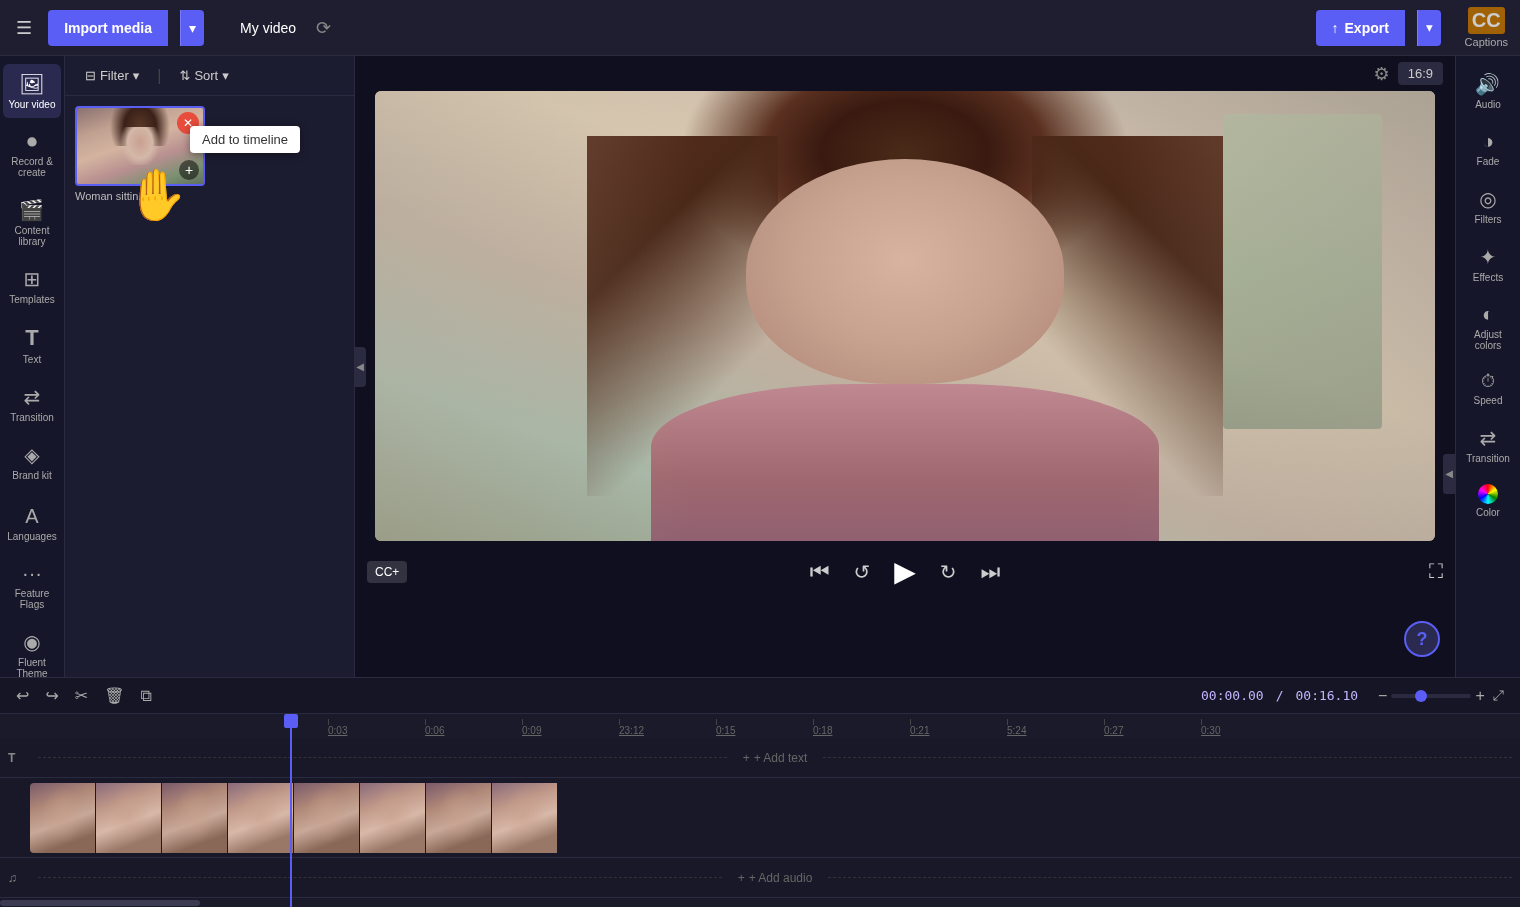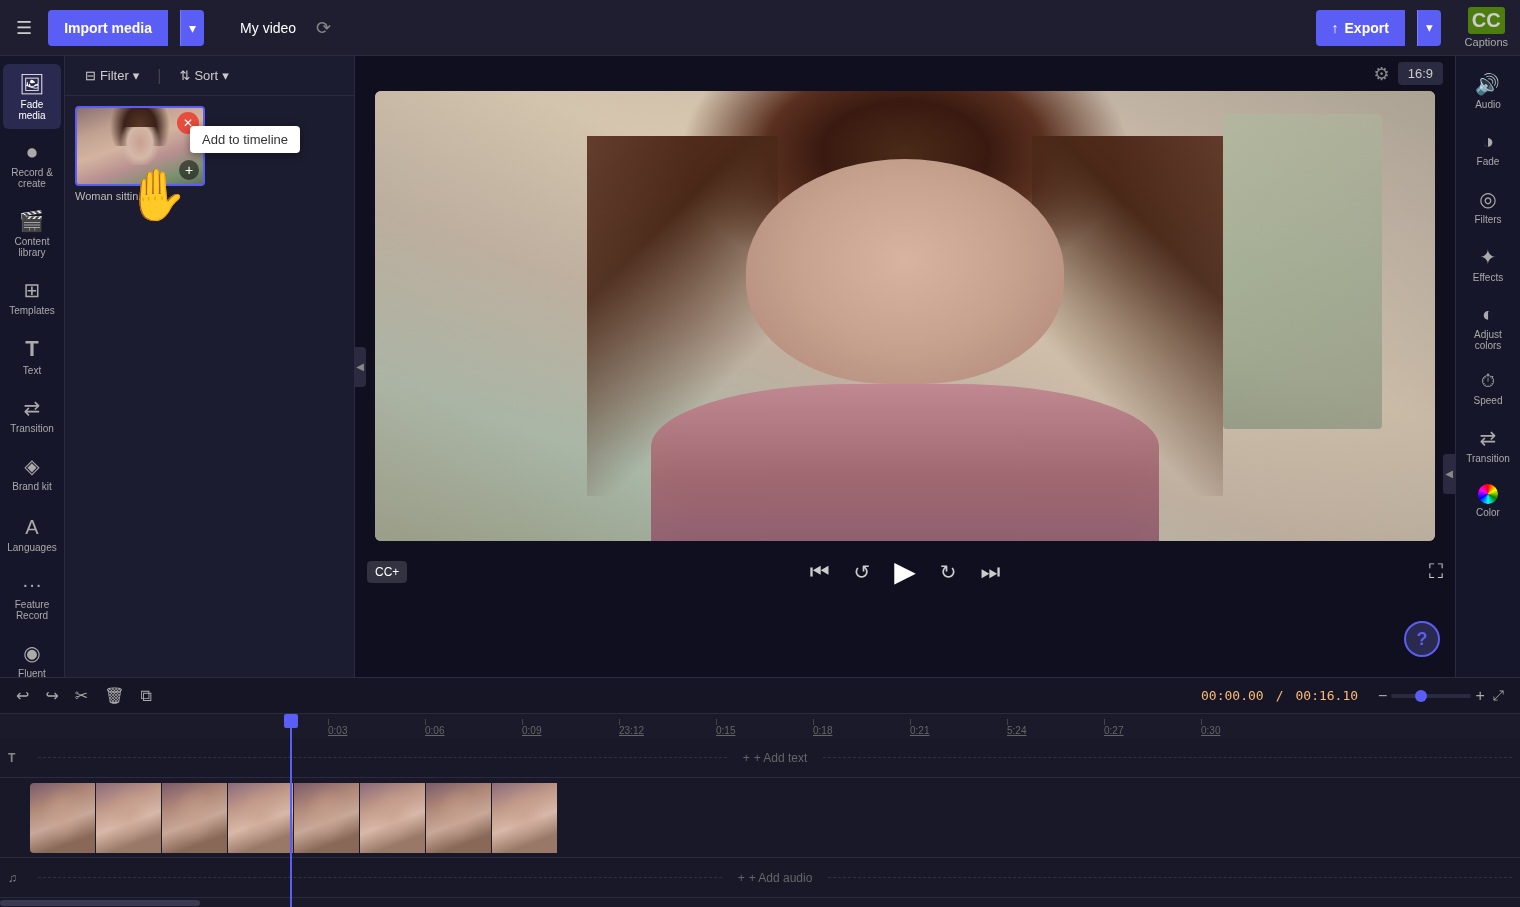--- a/index.html
+++ b/index.html
@@ -381,21 +381,21 @@
     .tl-btn {
       background: none;
       border: none;
       color: #aaa;
       font-size: 16px;
       cursor: pointer;
       padding: 2px 4px;
     }
     .tl-spacer { flex: 1; }
     .time-display {
-      color: #fdba74;
+      color: #c4b5fd;
       font-size: 13px;
       font-family: monospace;
     }
     .zoom-controls {
       display: flex;
       align-items: center;
       gap: 4px;
     }
     .zoom-btn {
       background: none;
@@ -631,31 +631,31 @@
     <span class="tab-item active">My video</span>
     <span class="tab-sync">⟳</span>
   </div>
   <div class="topbar-spacer"></div>
   <button class="export-btn">
     <span>↑</span>
     <span>Export</span>
   </button>
   <button class="export-dropdown">▾</button>
   <div class="captions-btn">
-    <span class="icon" style="font-size:20px;font-weight:bold;background:#4d7c0f;padding:2px 4px;border-radius:3px;color:#ccc">CC</span>
+    <span class="icon" style="font-size:20px;font-weight:bold;background:#a16207;padding:2px 4px;border-radius:3px;color:#ccc">CC</span>
     <span>Captions</span>
   </div>
 </div>
 
 <div class="main-area">
 
   <div class="left-nav">
     <div class="nav-item active">
       <span class="nav-icon">🖼</span>
-      <span>Fade media</span>
+      <span>Your video</span>
     </div>
     <div class="nav-item">
       <span class="nav-icon">⏺</span>
       <span>Record &amp; create</span>
     </div>
     <div class="nav-item">
       <span class="nav-icon">🎬</span>
       <span>Content library</span>
     </div>
     <div class="nav-item">
@@ -674,21 +674,21 @@
       <span class="nav-icon">◈</span>
       <span>Brand kit</span>
     </div>
     <div class="nav-spacer"></div>
     <div class="nav-item">
       <span class="nav-icon">A</span>
       <span>Languages</span>
     </div>
     <div class="nav-item">
       <span class="nav-icon">···</span>
-      <span>Feature Record</span>
+      <span>Feature Flags</span>
     </div>
     <div class="nav-item">
       <span class="nav-icon">◉</span>
       <span>Fluent Theme</span>
     </div>
 
   </div>
 
   <div class="media-panel" style="position:relative">
     <div class="media-panel-toolbar">

